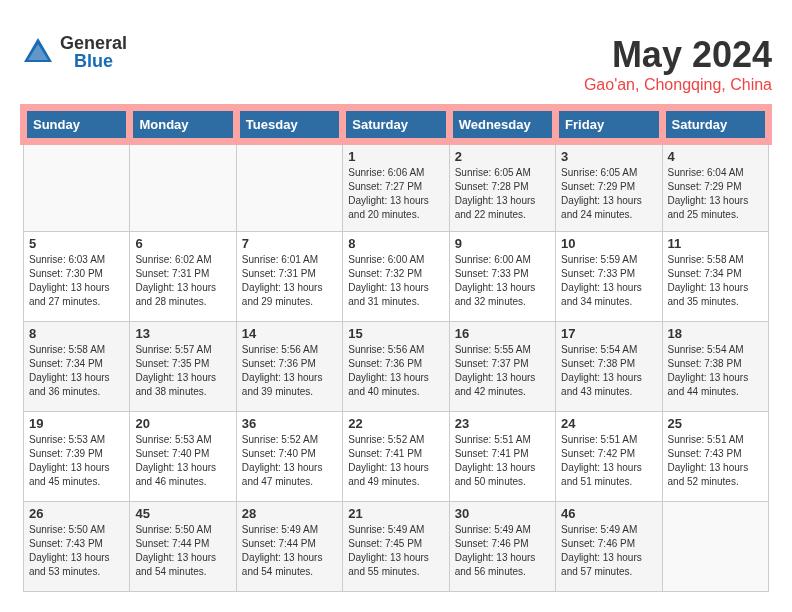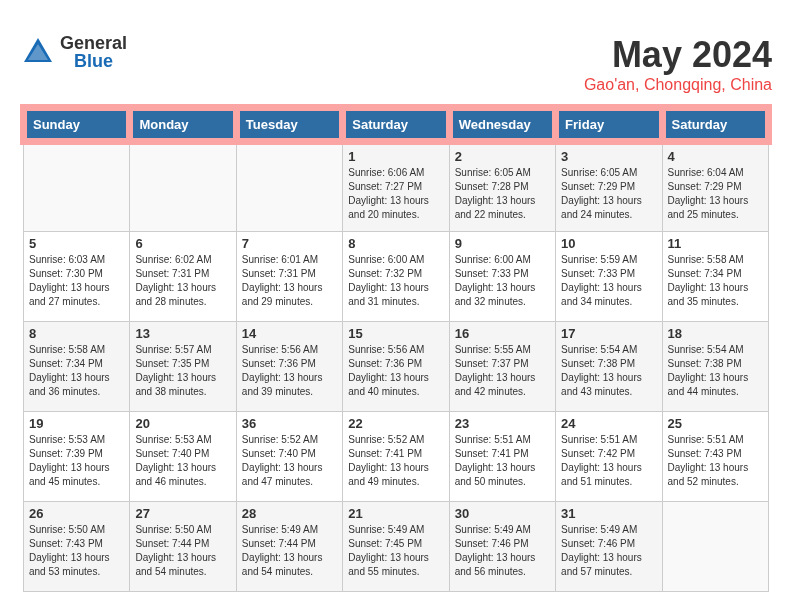--- a/index.html
+++ b/index.html
@@ -242,35 +242,35 @@
           <span class="day-number">25</span>
           <div class="day-info">Sunrise: 5:51 AM<br>Sunset: 7:43 PM<br>Daylight: 13 hours<br>and 52 minutes.</div>
         </td>
       </tr>
       <tr>
         <td>
           <span class="day-number">26</span>
           <div class="day-info">Sunrise: 5:50 AM<br>Sunset: 7:43 PM<br>Daylight: 13 hours<br>and 53 minutes.</div>
         </td>
         <td>
-          <span class="day-number">27</span>
+          <span class="day-number">45</span>
           <div class="day-info">Sunrise: 5:50 AM<br>Sunset: 7:44 PM<br>Daylight: 13 hours<br>and 54 minutes.</div>
         </td>
         <td>
           <span class="day-number">28</span>
           <div class="day-info">Sunrise: 5:49 AM<br>Sunset: 7:44 PM<br>Daylight: 13 hours<br>and 54 minutes.</div>
         </td>
         <td>
           <span class="day-number">21</span>
           <div class="day-info">Sunrise: 5:49 AM<br>Sunset: 7:45 PM<br>Daylight: 13 hours<br>and 55 minutes.</div>
         </td>
         <td>
           <span class="day-number">30</span>
           <div class="day-info">Sunrise: 5:49 AM<br>Sunset: 7:46 PM<br>Daylight: 13 hours<br>and 56 minutes.</div>
         </td>
         <td>
-          <span class="day-number">31</span>
+          <span class="day-number">46</span>
           <div class="day-info">Sunrise: 5:49 AM<br>Sunset: 7:46 PM<br>Daylight: 13 hours<br>and 57 minutes.</div>
         </td>
         <td class="empty-cell"></td>
       </tr>
     </tbody>
 </table>
 
 </body></html>

